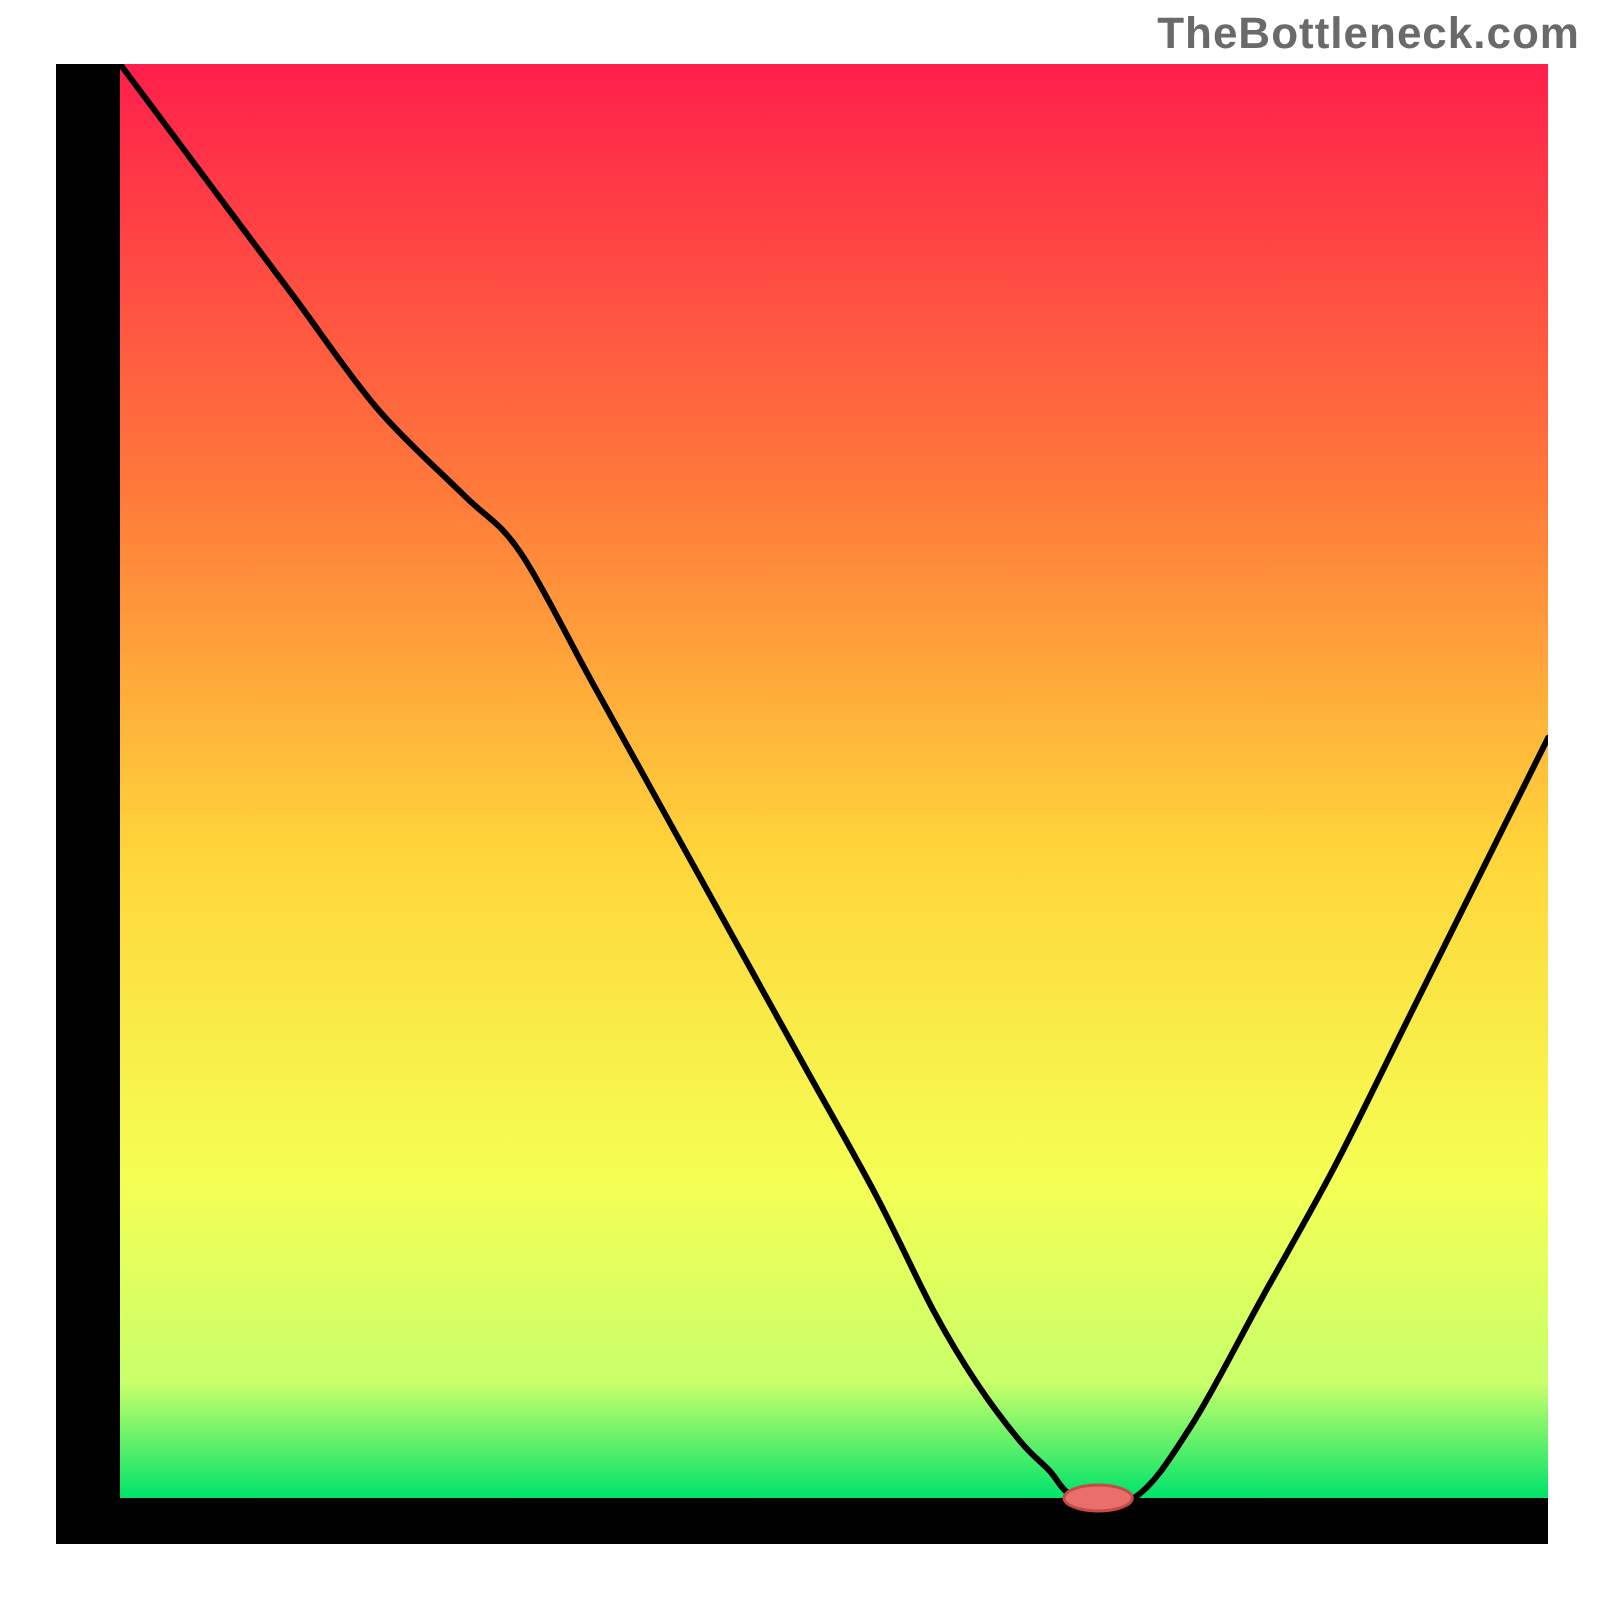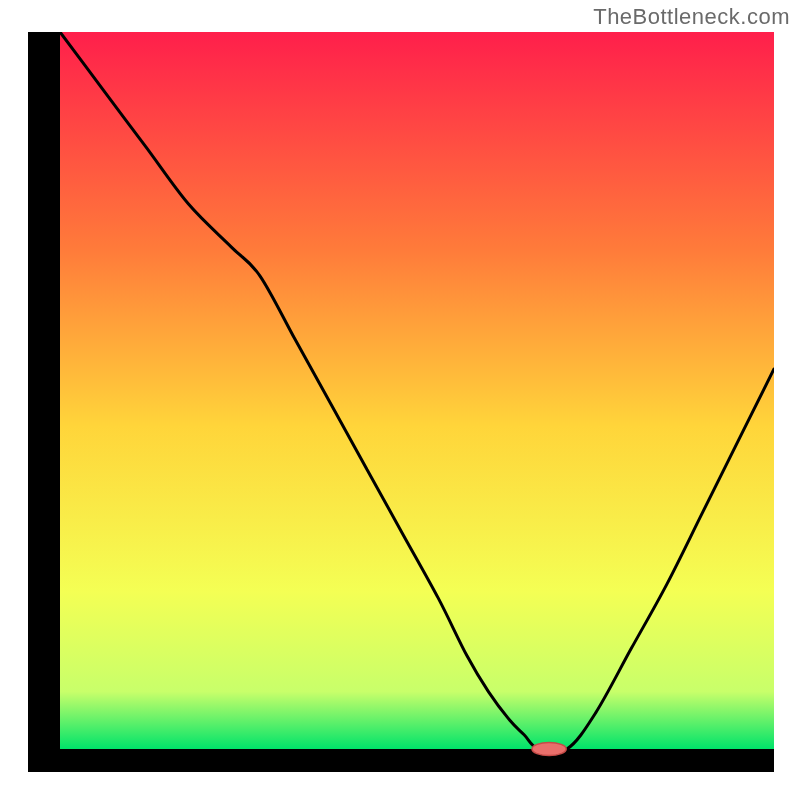--- a/index.html
+++ b/index.html
@@ -14,21 +14,21 @@
   .frame {
     position: relative;
     width: 800px;
     height: 800px;
   }
   .watermark {
     position: absolute;
     top: 4px;
     right: 10px;
     font-size: 22px;
-    font-weight: 400;
+    font-weight: 700;
     color: #6a6a6a;
     letter-spacing: 0.5px;
   }
   .plot {
     position: absolute;
     left: 28px;
     top: 32px;
     width: 746px;
     height: 740px;
     background: #000;

